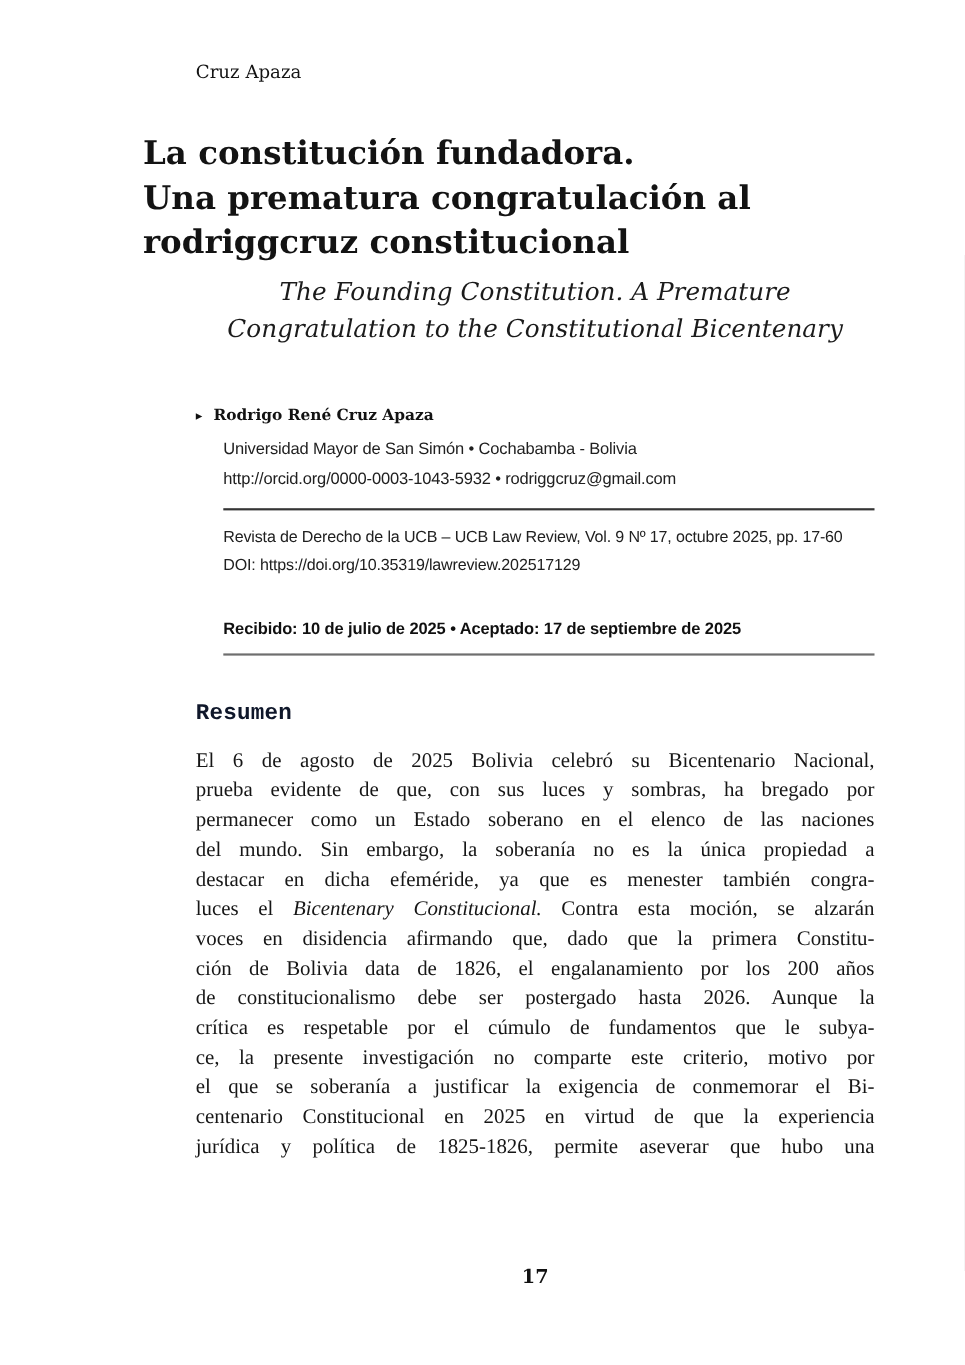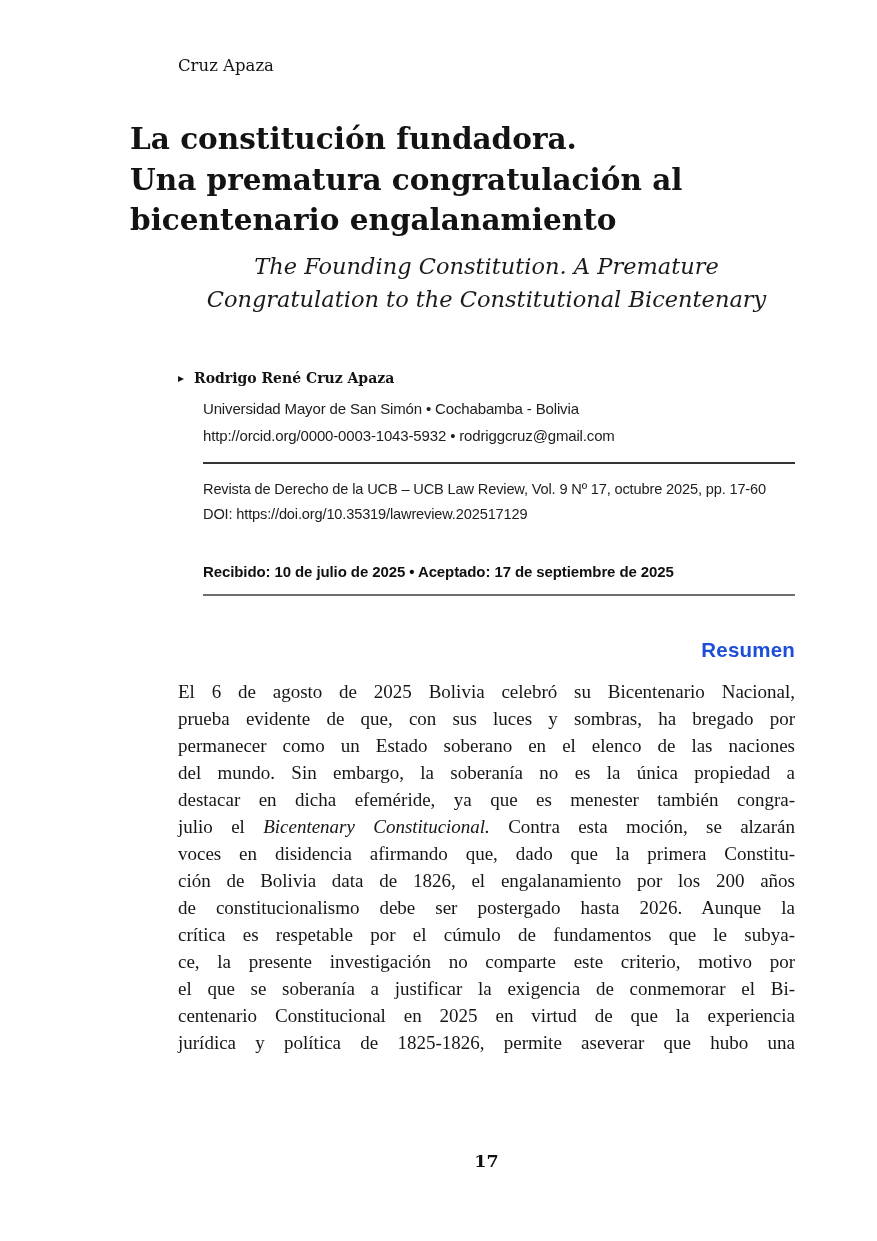--- a/index.html
+++ b/index.html
@@ -88,26 +88,26 @@
     top: 563px; left: 203px; width: 592px;
     font-family: "Liberation Sans", sans-serif;
     font-weight: 700;
     font-size: 15px;
     letter-spacing: -0.1px;
     color: #101010;
   }
   .abstract-heading {
     position: absolute;
     top: 638px; left: 178px; width: 617px;
-    text-align: right;
-    font-family: Liberation Sans, sans-serif;
+    text-align: left;
+    font-family: Liberation Mono, monospace;
     font-weight: 700;
     font-size: 20.5px;
     letter-spacing: 0.2px;
-    color: #1d4ed8;
+    color: #0f172a;
   }
   .abstract-body {
     position: absolute;
     top: 678px; left: 178px; width: 617px;
     font-family: "Liberation Serif", serif;
     font-size: 19px;
     line-height: 27px;
     color: #161616;
   }
   .abs-line {
@@ -129,21 +129,21 @@
 </head>
 <body>
 
 <div class="page">
 
   <div class="running-header">Cruz Apaza</div>
 
   <div class="article-title">
     <div>La constitución fundadora.</div>
     <div>Una prematura congratulación al</div>
-    <div>bicentenario engalanamiento</div>
+    <div>rodriggcruz constitucional</div>
   </div>
 
   <div class="article-subtitle">
     <div>The Founding Constitution. A Premature</div>
     <div>Congratulation to the Constitutional Bicentenary</div>
   </div>
 
   <div class="author-row">
     <span class="author-bullet">▸</span>
     <span class="author-name">Rodrigo René Cruz Apaza</span>
@@ -166,21 +166,21 @@
   <div class="rule rule-bottom"></div>
 
   <div class="abstract-heading">Resumen</div>
 
   <div class="abstract-body">
     <div class="abs-line">El 6 de agosto de 2025 Bolivia celebró su Bicentenario Nacional,</div>
     <div class="abs-line">prueba evidente de que, con sus luces y sombras, ha bregado por</div>
     <div class="abs-line">permanecer como un Estado soberano en el elenco de las naciones</div>
     <div class="abs-line">del mundo. Sin embargo, la soberanía no es la única propiedad a</div>
     <div class="abs-line">destacar en dicha efeméride, ya que es menester también congra-</div>
-    <div class="abs-line"><span>julio el </span><span class="it">Bicentenary Constitucional.</span><span> Contra esta moción, se alzarán</span></div>
+    <div class="abs-line"><span>luces el </span><span class="it">Bicentenary Constitucional.</span><span> Contra esta moción, se alzarán</span></div>
     <div class="abs-line">voces en disidencia afirmando que, dado que la primera Constitu-</div>
     <div class="abs-line">ción de Bolivia data de 1826, el engalanamiento por los 200 años</div>
     <div class="abs-line">de constitucionalismo debe ser postergado hasta 2026. Aunque la</div>
     <div class="abs-line">crítica es respetable por el cúmulo de fundamentos que le subya-</div>
     <div class="abs-line">ce, la presente investigación no comparte este criterio, motivo por</div>
     <div class="abs-line">el que se soberanía a justificar la exigencia de conmemorar el Bi-</div>
     <div class="abs-line">centenario Constitucional en 2025 en virtud de que la experiencia</div>
     <div class="abs-line">jurídica y política de 1825-1826, permite aseverar que hubo una</div>
   </div>
 

